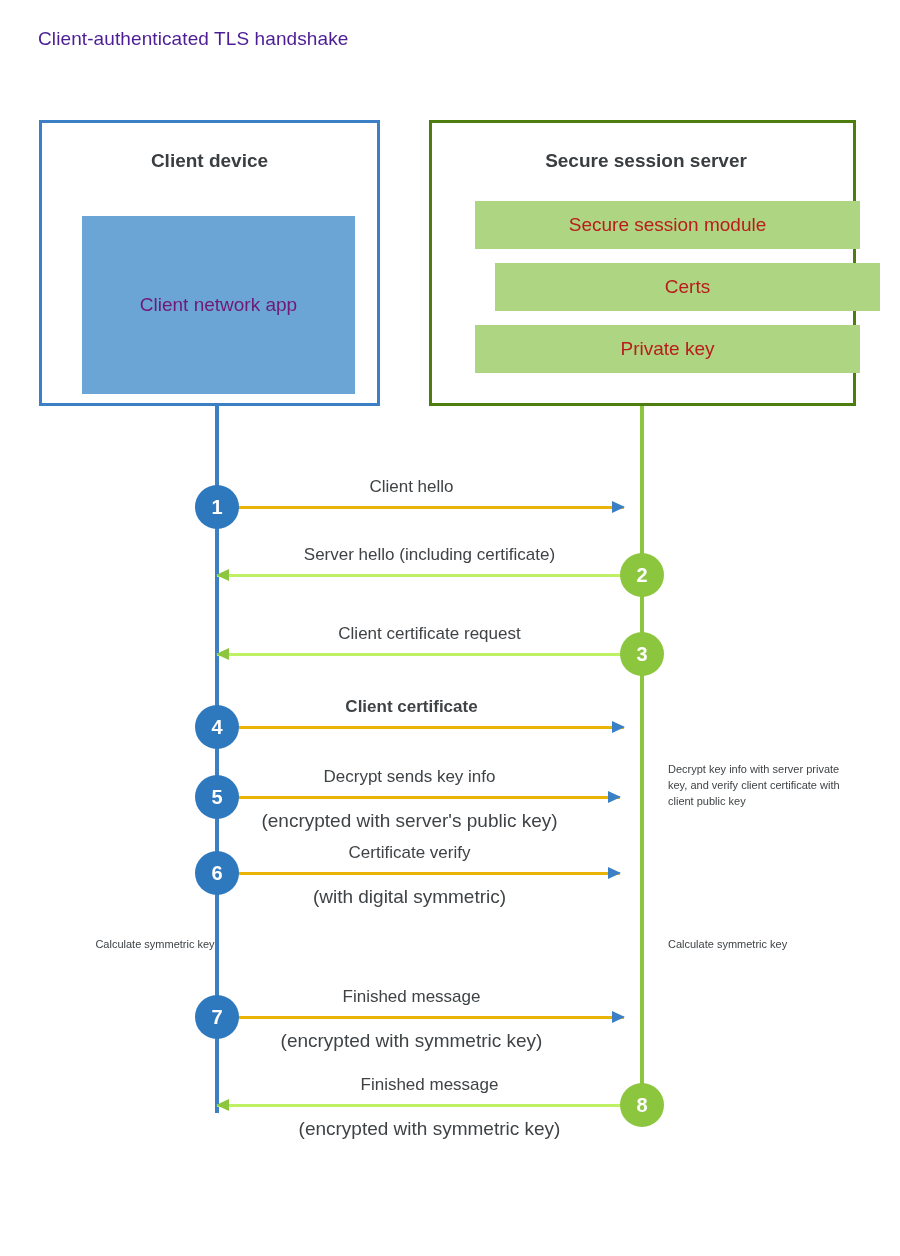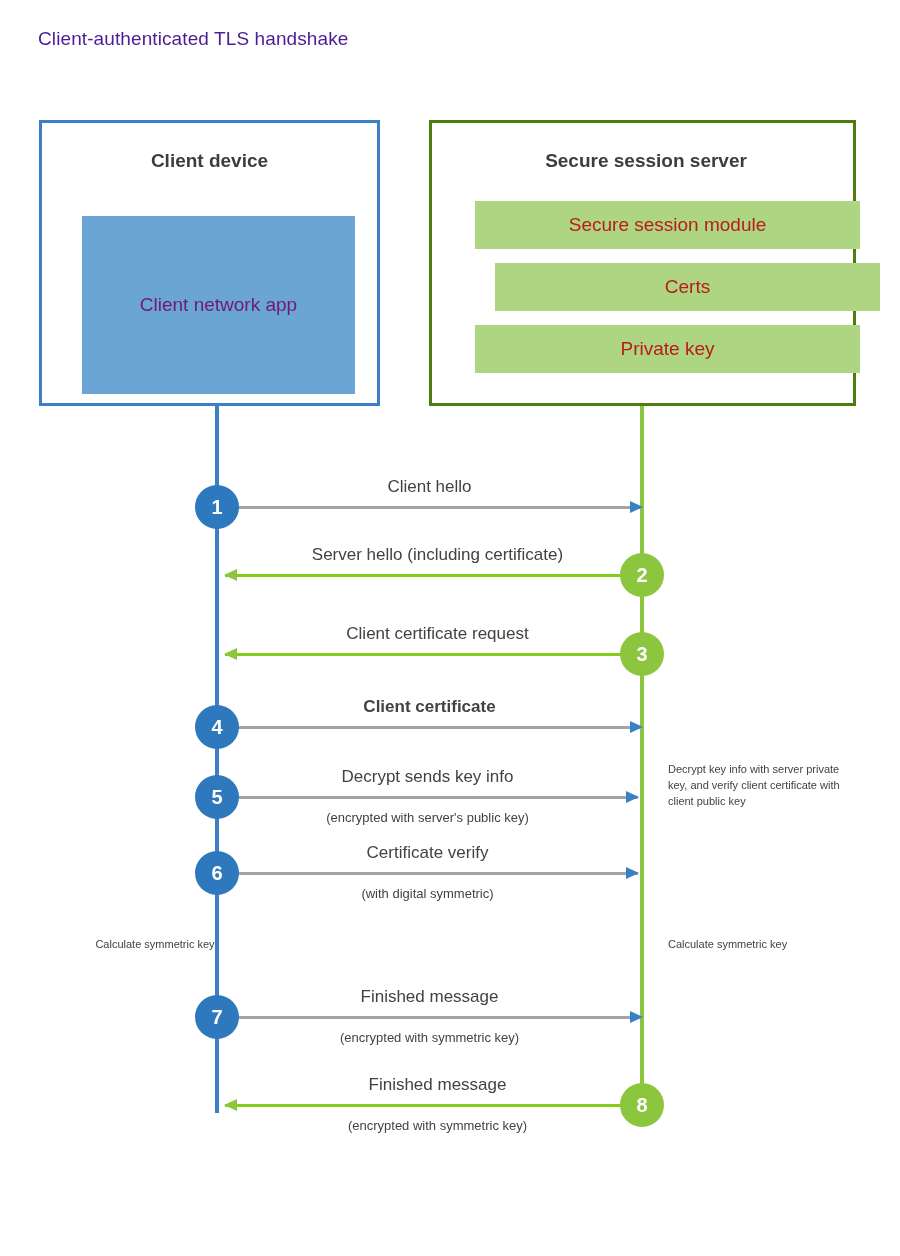--- a/index.html
+++ b/index.html
@@ -112,22 +112,22 @@
   }
   .step-circle.client { background: #2e78be; left: 195px; }
   .step-circle.server { background: #8cc63e; left: 620px; }
 
   
   .arrow {
     position: absolute;
     height: 3px;
     z-index: 2;
   }
-  .arrow.to-server { background: #a3a3a3; left: 217px; }
-  .arrow.to-client { background: #84cc16; left: 225px; }
+  .arrow.to-server { background: #eab308; left: 199px; }
+  .arrow.to-client { background: #bef264; left: 217px; }
 
   .arrow .head {
     position: absolute;
     top: -5px;
     width: 0; height: 0;
     border-top: 6.5px solid transparent;
     border-bottom: 6.5px solid transparent;
   }
   .arrow.to-server .head {
     right: -1px;
@@ -145,21 +145,21 @@
     text-align: center;
     font-size: 17px;
     color: #3f4346;
     white-space: nowrap;
   }
   .arrow-sublabel {
     position: absolute;
     left: 0; right: 0;
     top: 14px;
     text-align: center;
-    font-size: 13px;
+    font-size: 19px;
     color: #3f4346;
     white-space: nowrap;
   }
 
   
   .side-note {
     position: absolute;
     font-size: 11px;
     line-height: 1.45;
     color: #3f4346;

